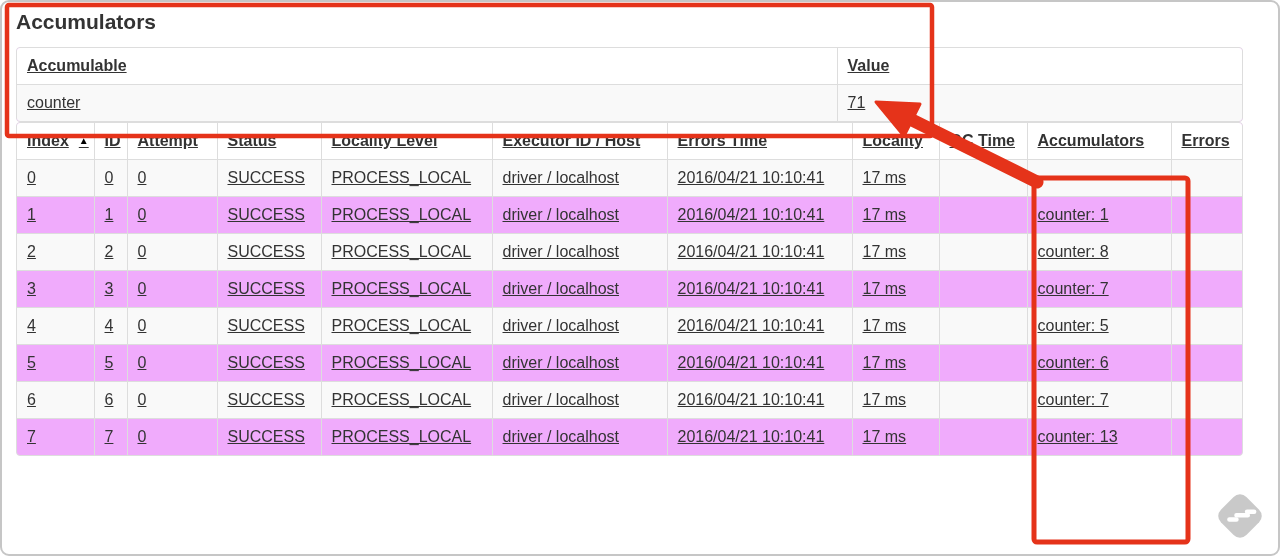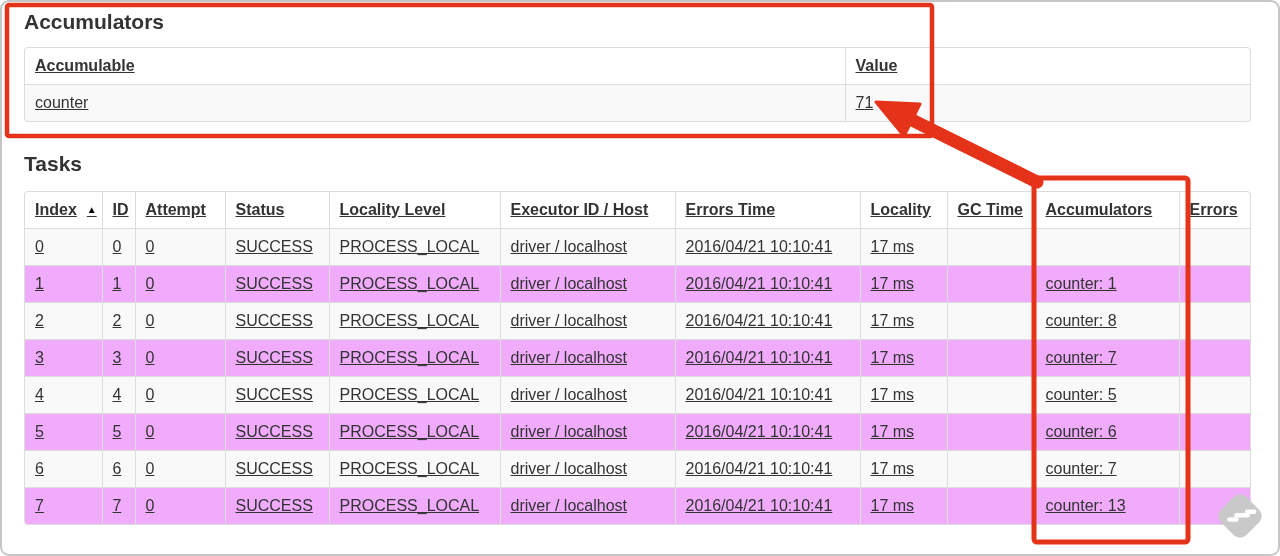--- a/index.html
+++ b/index.html
@@ -13,21 +13,21 @@
   html,body{margin:0;padding:0;}
   body{
     width:1280px;height:556px;position:relative;background:#ffffff;
     font-family:"Liberation Sans",sans-serif;color:var(--text);
     overflow:hidden;
   }
   .frame{
     position:absolute;inset:0;border:2px solid #c6c6c6;border-radius:9px;
     pointer-events:none;z-index:40;
   }
-  .page{position:absolute;left:24px;top:10px;z-index:1;}
+  .page{position:absolute;left:16px;top:10px;z-index:1;}
   h2.section-heading{
     font-size:21px;line-height:23px;font-weight:bold;margin:0;color:var(--text);
   }
   h2.heading-acc{margin:0 0 14px 0;}
   h2.heading-tasks{margin:30px 0 16px 0;}
   .table-wrap{
     border:1px solid var(--border);border-radius:4px;overflow:hidden;
     width:1227px;background:#f0abfc;text-decoration:underline;
   }
   table{border-collapse:collapse;table-layout:fixed;width:100%;}
@@ -70,21 +70,20 @@
       </thead>
       <tbody>
         <tr>
           <td>counter</td>
           <td>71</td>
         </tr>
       </tbody>
     </table>
   </div>
 
-  <h2 class="section-heading heading-tasks">Tasks</h2>
 
   <div class="table-wrap">
     <table>
       <colgroup>
         <col style="width:77px">
           <col style="width:33px">
           <col style="width:90px">
         <col style="width:104px">
           <col style="width:171px">
           <col style="width:175px">

